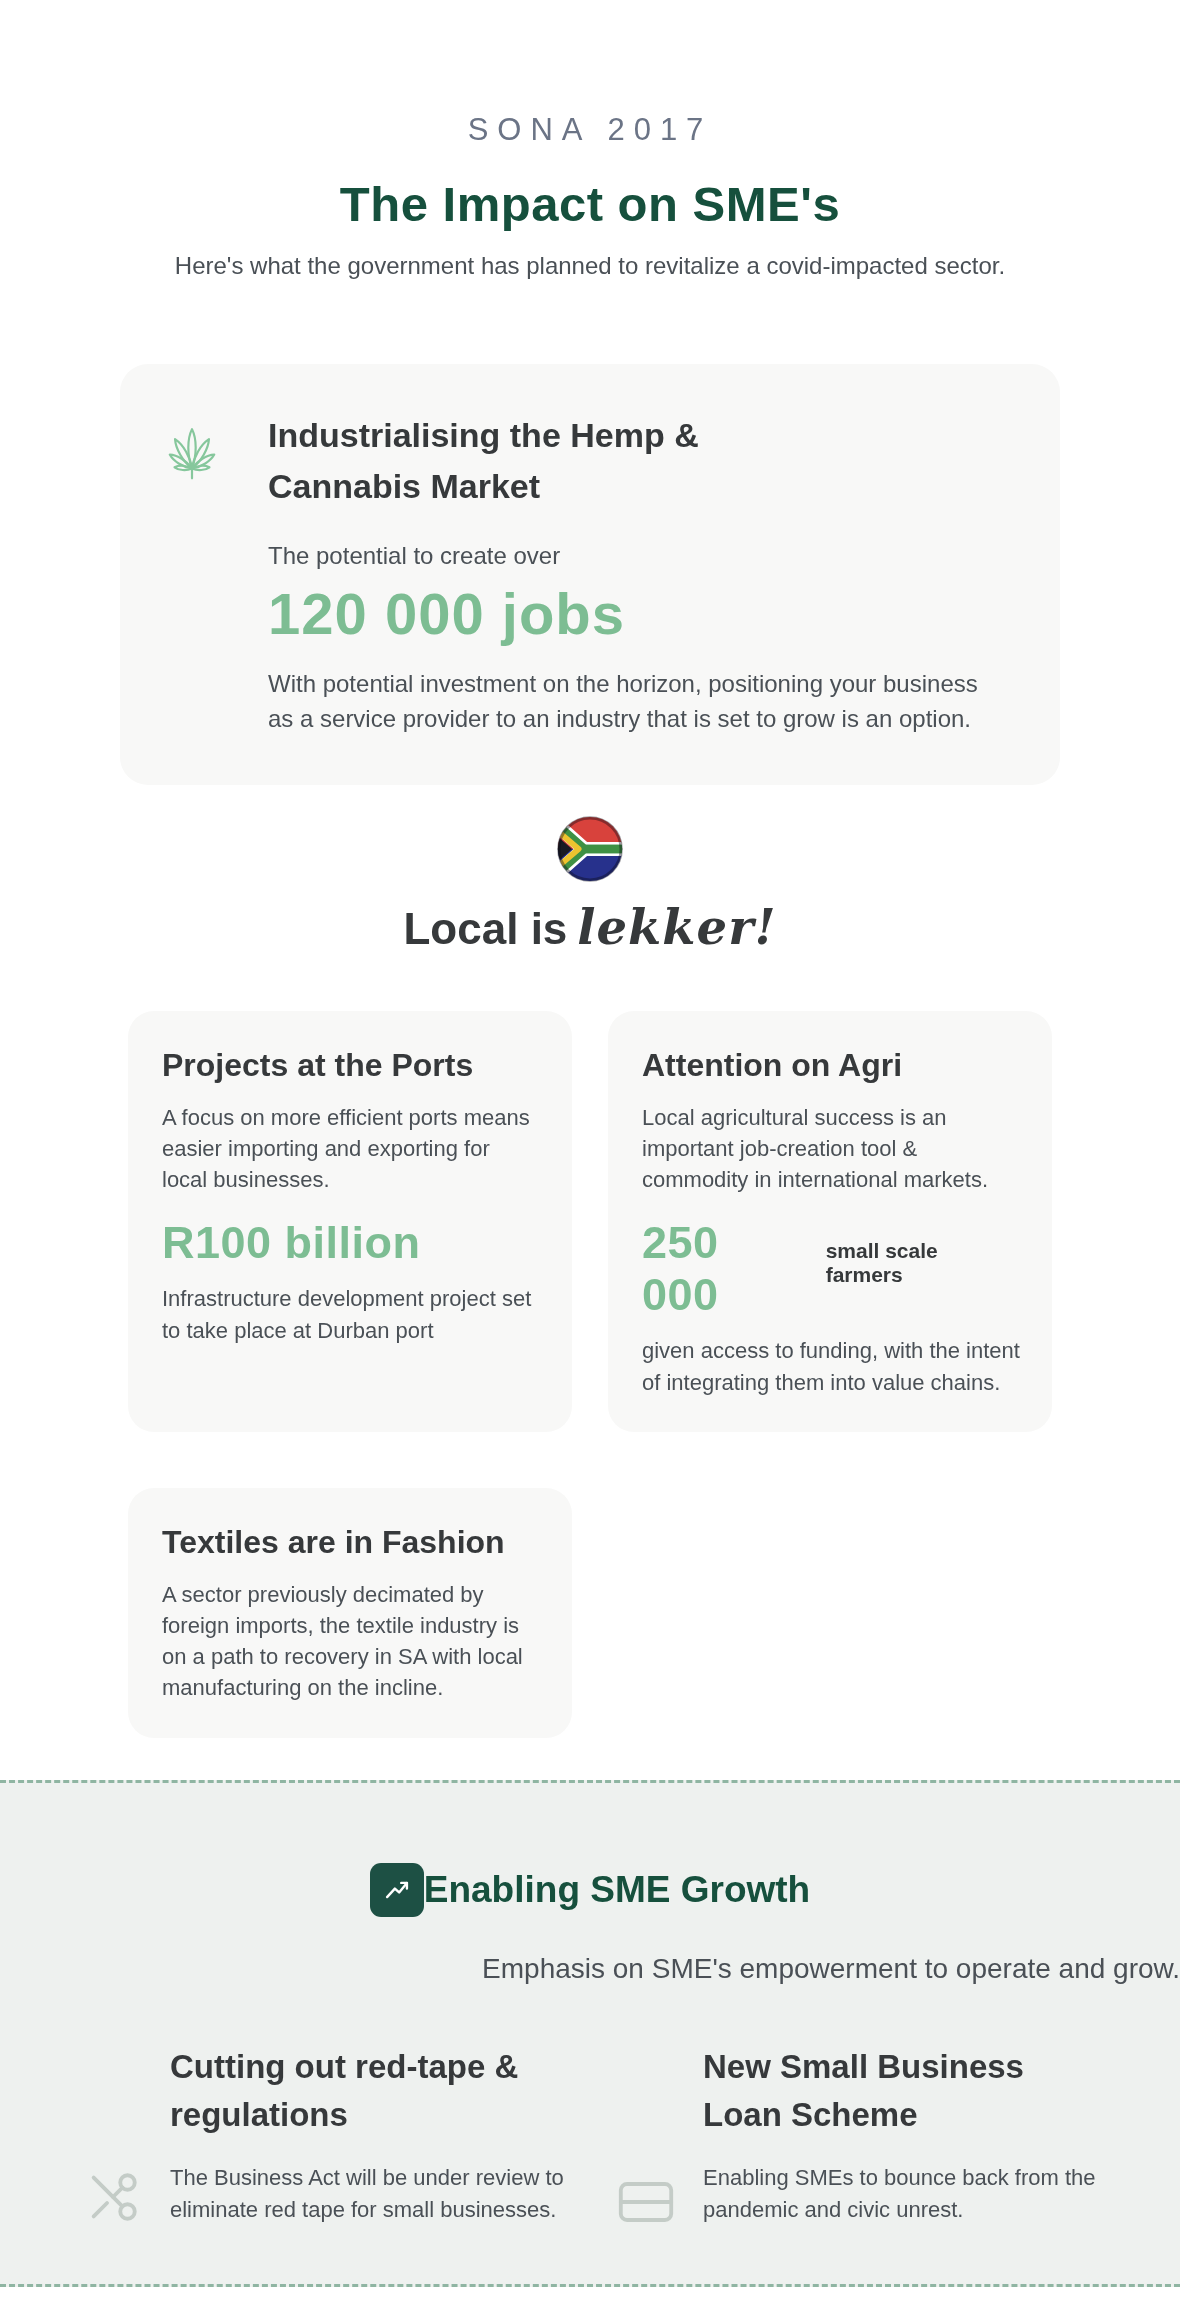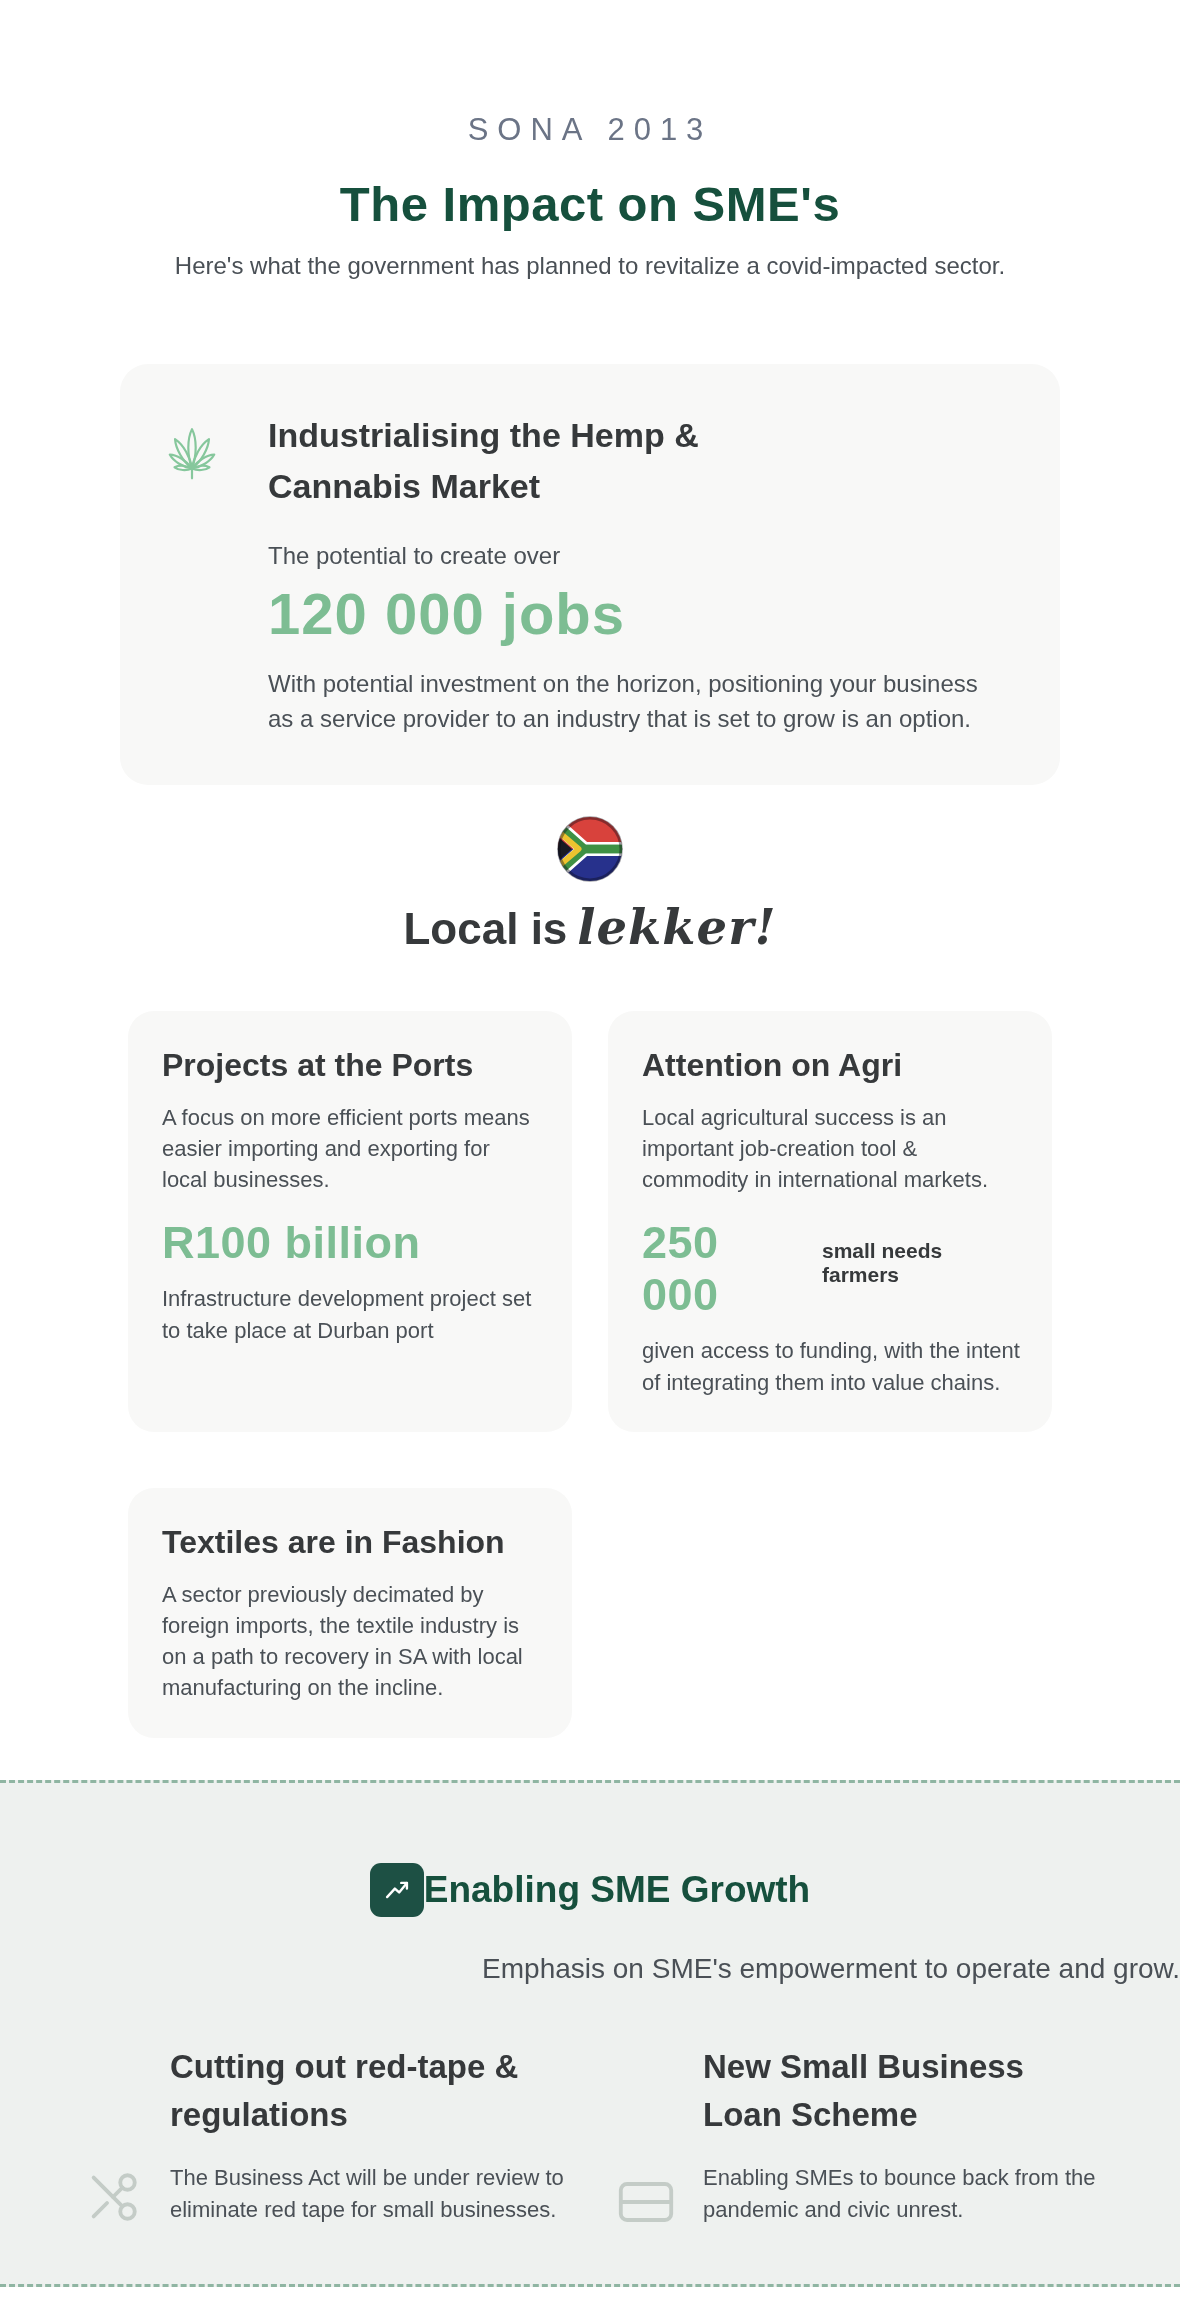--- a/index.html
+++ b/index.html
@@ -84,21 +84,21 @@
   .col-body { margin-top:24px; font-size:22px; line-height:1.45; color:#4a5056; max-width:420px; }
 
   svg { display:block; }
 </style>
 </head>
 <body>
 
 <div class="page">
 
   <header class="header">
-    <div class="kicker">SONA 2013</div>
+    <div class="kicker">SONA 2017</div>
     <h1 class="main-title">The Impact on SME's</h1>
     <p class="subtitle">Here's what the government has planned to revitalize a covid-impacted sector.</p>
   </header>
 
   <section class="hemp-card">
     <div class="hemp-icon">
       <svg width="72" height="70" viewBox="0 0 64 64" fill="none" stroke="#86c79c" stroke-width="2" stroke-linejoin="round">
         <g transform="translate(32,48)">
           <g transform="rotate(0)">
               <path d="M0 0 C -4.5 -12 -4.5 -27 0 -36 C 4.5 -27 4.5 -12 0 0 Z"></path>
@@ -164,21 +164,21 @@
       <p class="card-body">A focus on more efficient ports means easier importing and exporting for local businesses.</p>
       <div class="card-stat">R100 billion</div>
       <p class="card-caption">Infrastructure development project set to take place at Durban port</p>
     </div>
 
     <div class="card tall">
       <h3 class="card-title">Attention on Agri</h3>
       <p class="card-body">Local agricultural success is an important job-creation tool &amp; commodity in international markets.</p>
       <div class="stat-row">
         <span class="card-stat">250 000</span>
-        <span class="stat-label">small needs farmers</span>
+        <span class="stat-label">small scale farmers</span>
       </div>
       <p class="card-caption">given access to funding, with the intent of integrating them into value chains.</p>
     </div>
 
     <div class="card short">
       <h3 class="card-title">Textiles are in Fashion</h3>
       <p class="card-body">A sector previously decimated by foreign imports, the textile industry is on a path to recovery in SA with local manufacturing on the incline.</p>
     </div>
 
 

